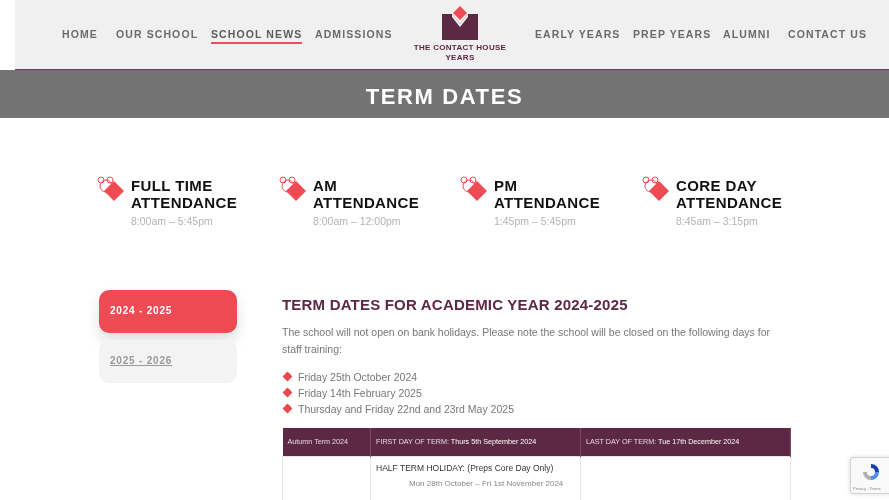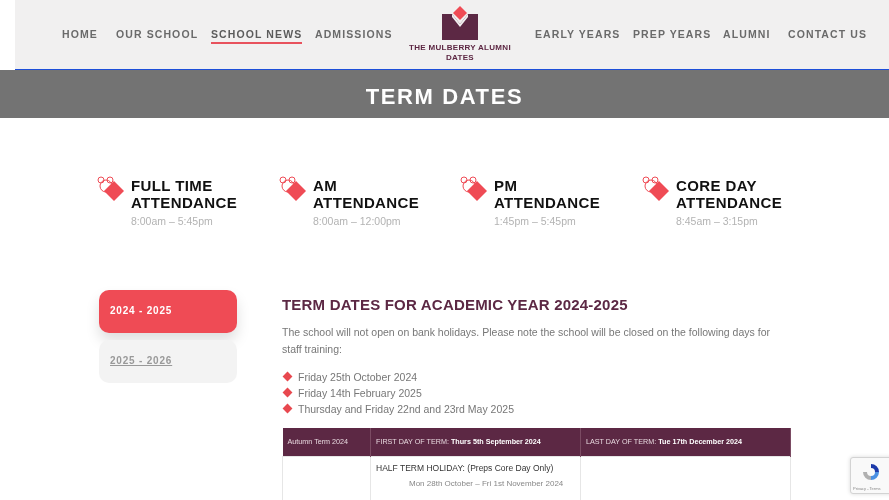--- a/index.html
+++ b/index.html
@@ -20,21 +20,21 @@
   .year-tab { position: absolute; left: 99px; width: 138px; height: 43px; border-radius: 10px; font-size: 10px; font-weight: bold; letter-spacing: 0.8px; padding: 15px 0 0 11px; }
   .year-tab.active { top: 290px; background: #ef4b55; color: #ffffff; box-shadow: 0 8px 14px rgba(0,0,0,0.13); }
   .year-tab.inactive { top: 340px; background: #f3f3f3; color: #999999; text-decoration: underline; }
   .section-title { position: absolute; left: 282px; top: 296px; font-size: 15px; color: #5c2844; letter-spacing: 0.2px; white-space: nowrap; }
   .intro { position: absolute; left: 282px; top: 324px; width: 500px; font-size: 10.5px; color: #777777; line-height: 16.5px; }
   .bullets { position: absolute; left: 284px; top: 370px; list-style: none; }
   .bullets li { position: relative; padding-left: 14px; font-size: 10.5px; color: #777777; height: 16px; line-height: 14px; white-space: nowrap; }
   .diamond { position: absolute; left: 0; top: 3px; width: 7px; height: 7px; background: #e8484f; transform: rotate(45deg); }
   .term-table { position: absolute; left: 282px; top: 428px; width: 508px; border-collapse: collapse; table-layout: fixed; }
   .term-table th { background: #5c2844; color: #e8d9df; font-size: 7.2px; font-weight: normal; text-align: left; height: 28px; padding: 0 5px; border-right: 1px solid #7b4b63; white-space: nowrap; margin-top: 8px; }
-  .term-table th b { color: #ffffff; font-weight: bold; }
+  .term-table th b { color: #ffffff; font-weight: normal; }
   .term-table td { border: 1px solid #e6e6e6; height: 44px; vertical-align: top; padding: 6px 5px 0 5px; }
   .cell-strong { font-size: 8.5px; color: #333333; display: block; margin-bottom: 6px; white-space: nowrap; }
   .cell-sub { font-size: 8px; color: #888888; display: block; white-space: nowrap; padding-left: 33px; }
   .recaptcha { position: absolute; left: 850px; top: 457px; width: 44px; height: 37px; background: #f9f9f9; border: 1px solid #d3d3d3; border-radius: 3px; box-shadow: 0 0 4px rgba(0,0,0,0.15); }
   .recaptcha-label { position: absolute; left: 2px; top: 28px; font-size: 4px; color: #888; white-space: nowrap; }
 </style>
 </head>
 <body>
 
 <div class="header">
@@ -46,22 +46,22 @@
   <a class="logo">
     <div class="logo-mark">
       <svg width="40" height="34" viewBox="0 0 40 34">
         <rect x="2" y="8" width="10" height="26" fill="#5c2844"></rect>
         <rect x="28" y="8" width="10" height="26" fill="#5c2844"></rect>
         <polygon points="12,8 20,18 28,8 28,34 12,34" fill="#5c2844"></polygon>
         <polygon points="20,14 13,7 20,0 27,7" fill="#ef4b55"></polygon>
         <polygon points="12,8 20,18 28,8 28,11 20,21 12,11" fill="#f1f0f0"></polygon>
       </svg>
     </div>
-    <div class="logo-text">THE MULBERRY ALUMNI</div>
-    <div class="logo-text" style="margin-top:0">DATES</div>
+    <div class="logo-text">THE CONTACT HOUSE</div>
+    <div class="logo-text" style="margin-top:0">YEARS</div>
   </a>
 
   <a class="nav-item" style="left:520px">EARLY YEARS</a>
   <a class="nav-item" style="left:618px">PREP YEARS</a>
   <a class="nav-item" style="left:708px">ALUMNI</a>
   <a class="nav-item" style="left:773px">CONTACT US</a>
 </div>
 
 <div class="banner">
   <h1 class="banner-title">TERM DATES</h1>

